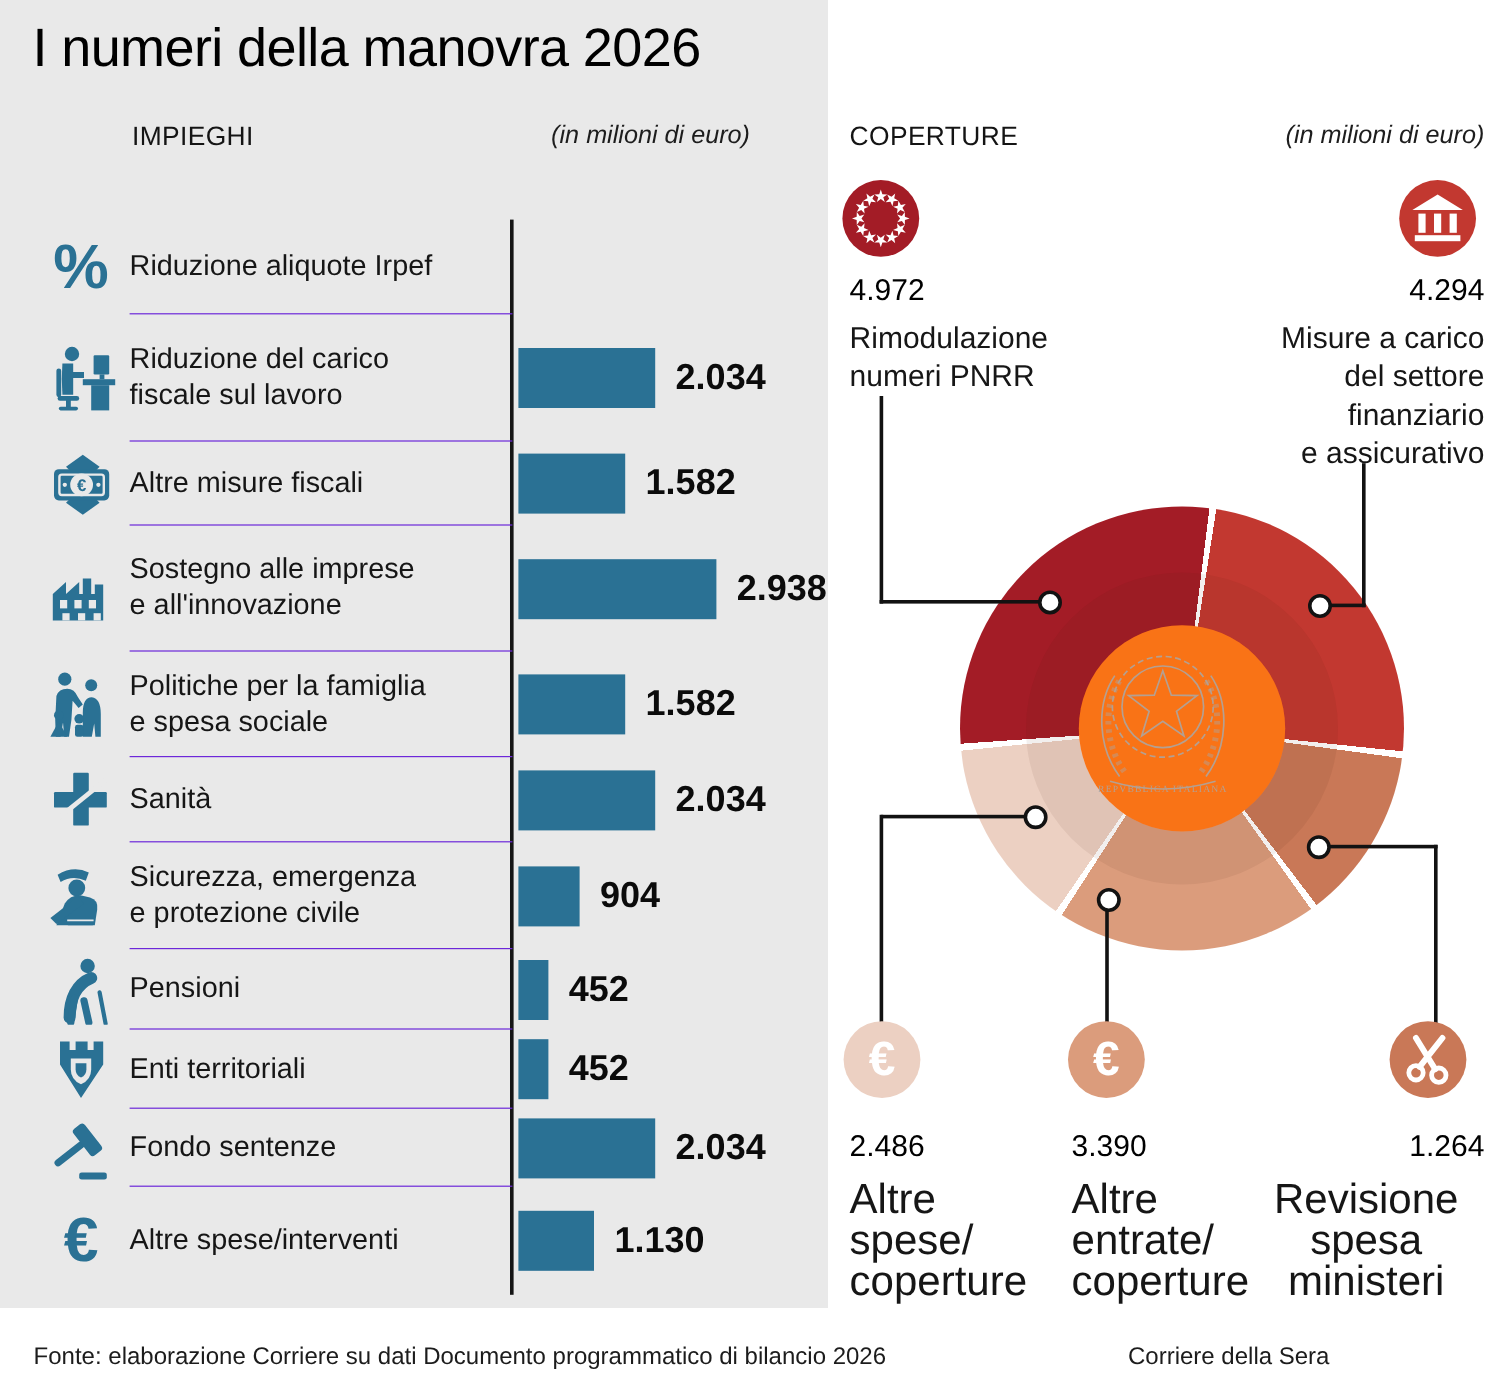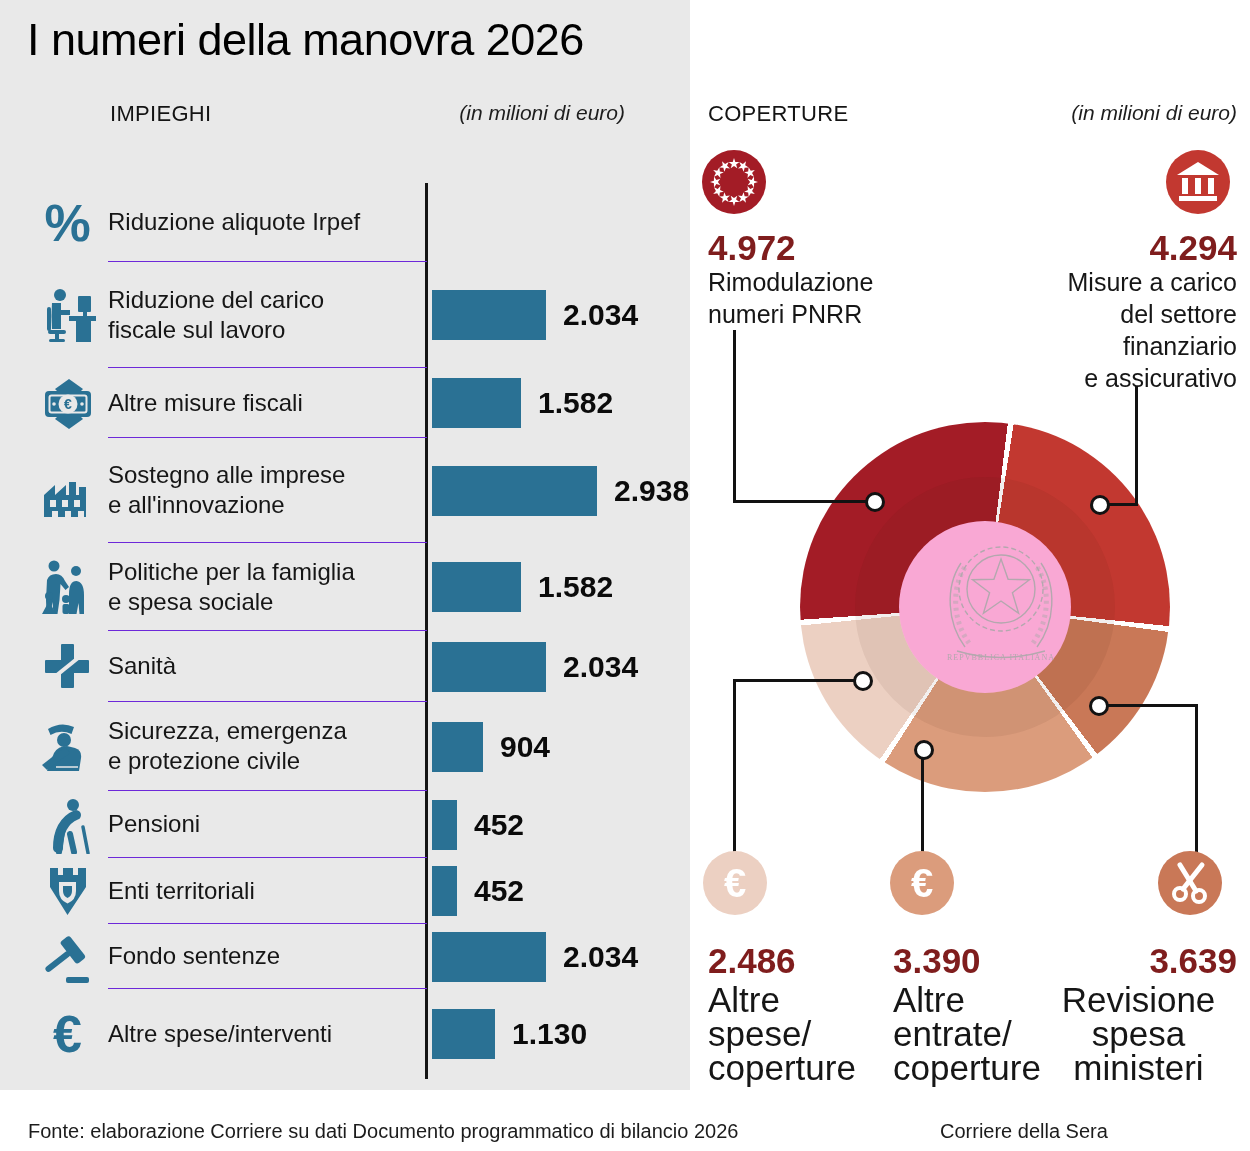--- a/index.html
+++ b/index.html
@@ -28,32 +28,32 @@
               border-bottom:1px solid #6d28d9;box-sizing:border-box;}
   .row:last-child .label-cell{border-bottom:none;}
   .bar-cell{flex:1;display:flex;align-items:center;gap:17px;padding-left:5px;}
   .bar{height:50px;background:var(--accent);flex:none;}
   .val{font-weight:bold;font-size:30px;color:#0b0b0b;}
   .axis{position:absolute;left:425px;top:183px;width:3px;height:896px;background:#151515;}
 
   
   .circle-icon{position:absolute;width:64px;height:64px;border-radius:50%;
                display:flex;align-items:center;justify-content:center;}
-  .big-num{position:absolute;font-size:35px;font-weight:bold;color:#7f1d1d;}
+  .big-num{position:absolute;font-size:25px;font-weight:normal;color:#000000;}
   .cop-label{position:absolute;font-size:25px;line-height:32px;color:#161616;white-space:pre-line;}
   .cop-label.bottom{font-size:35px;line-height:34px;}
   .right-align{text-align:right;}
   .euro-glyph{color:#fff;font-weight:bold;font-size:40px;line-height:1;}
 
   
   #donut{position:absolute;left:800px;top:422px;width:370px;height:370px;border-radius:50%;}
   #donut-ring{position:absolute;left:855px;top:477px;width:260px;height:260px;border-radius:50%;
               border:44px solid rgba(70,25,15,.07);box-sizing:border-box;}
   #donut-hole{position:absolute;left:899px;top:521px;width:172px;height:172px;border-radius:50%;
-              background:#f9a8d4;display:flex;align-items:center;justify-content:flex-end;}
+              background:#f97316;display:flex;align-items:center;justify-content:flex-start;}
   .cl{position:absolute;background:#121212;}
   .dot{position:absolute;width:20px;height:20px;border-radius:50%;background:#fff;
        border:3px solid #121212;box-sizing:border-box;}
 
   
   .footer-text{position:absolute;top:1120px;font-size:20px;color:#1c1c1c;text-align:right;}
   #source{left:28px;}
   #brand{left:940px;width:300px;text-align:left;}
 </style>
 </head>
@@ -345,20 +345,20 @@
 coperture</div>
 
   <div class="circle-icon" style="left:1158px;top:851px;background:#c97857;">
     <svg width="64" height="64" viewBox="0 0 64 64">
       <circle cx="22" cy="43" r="6" fill="none" stroke="#fff" stroke-width="4"></circle>
       <circle cx="41" cy="45" r="6" fill="none" stroke="#fff" stroke-width="4"></circle>
       <line x1="25" y1="38" x2="44" y2="14" stroke="#fff" stroke-width="5" stroke-linecap="round"></line>
       <line x1="38" y1="40" x2="22" y2="14" stroke="#fff" stroke-width="5" stroke-linecap="round"></line>
     </svg>
   </div>
-  <div class="big-num right-align" style="left:1040px;top:941px;width:197px;">3.639</div>
+  <div class="big-num right-align" style="left:1040px;top:941px;width:197px;">1.264</div>
   <div class="cop-label bottom right-align" style="left:1040px;top:983px;width:197px;text-align:center;">Revisione
 spesa
 ministeri</div>
 
   <div class="footer-text" id="source">Fonte: elaborazione Corriere su dati Documento programmatico di bilancio 2026</div>
   <div class="footer-text" id="brand">Corriere della Sera</div>
 </div>
 
 </body></html>

